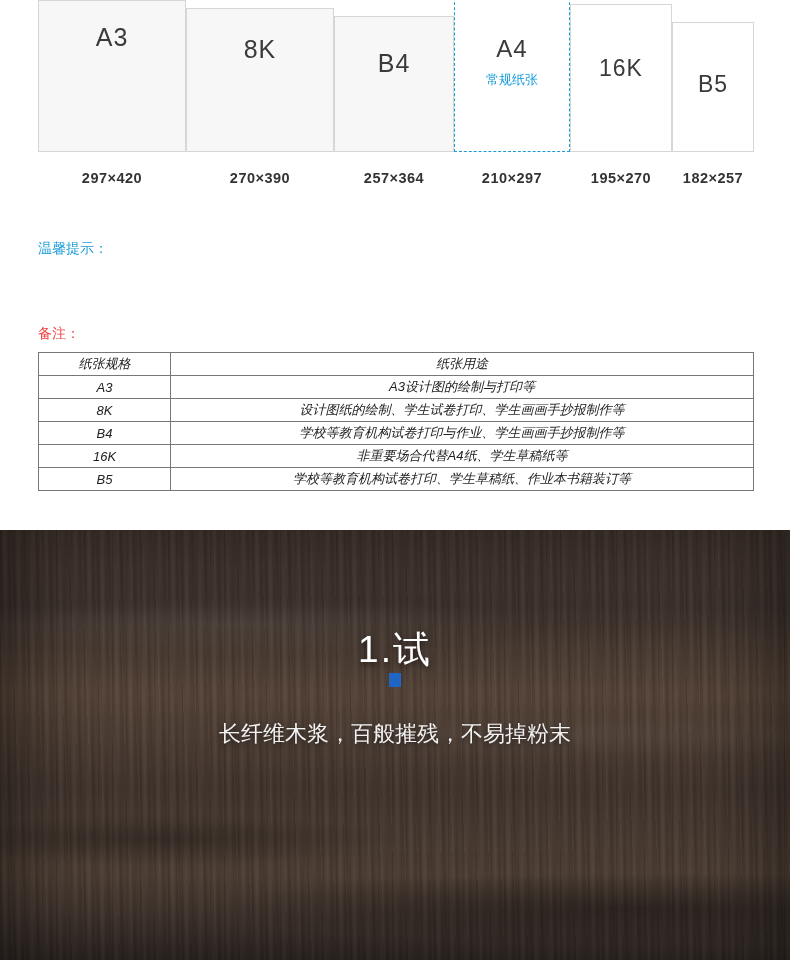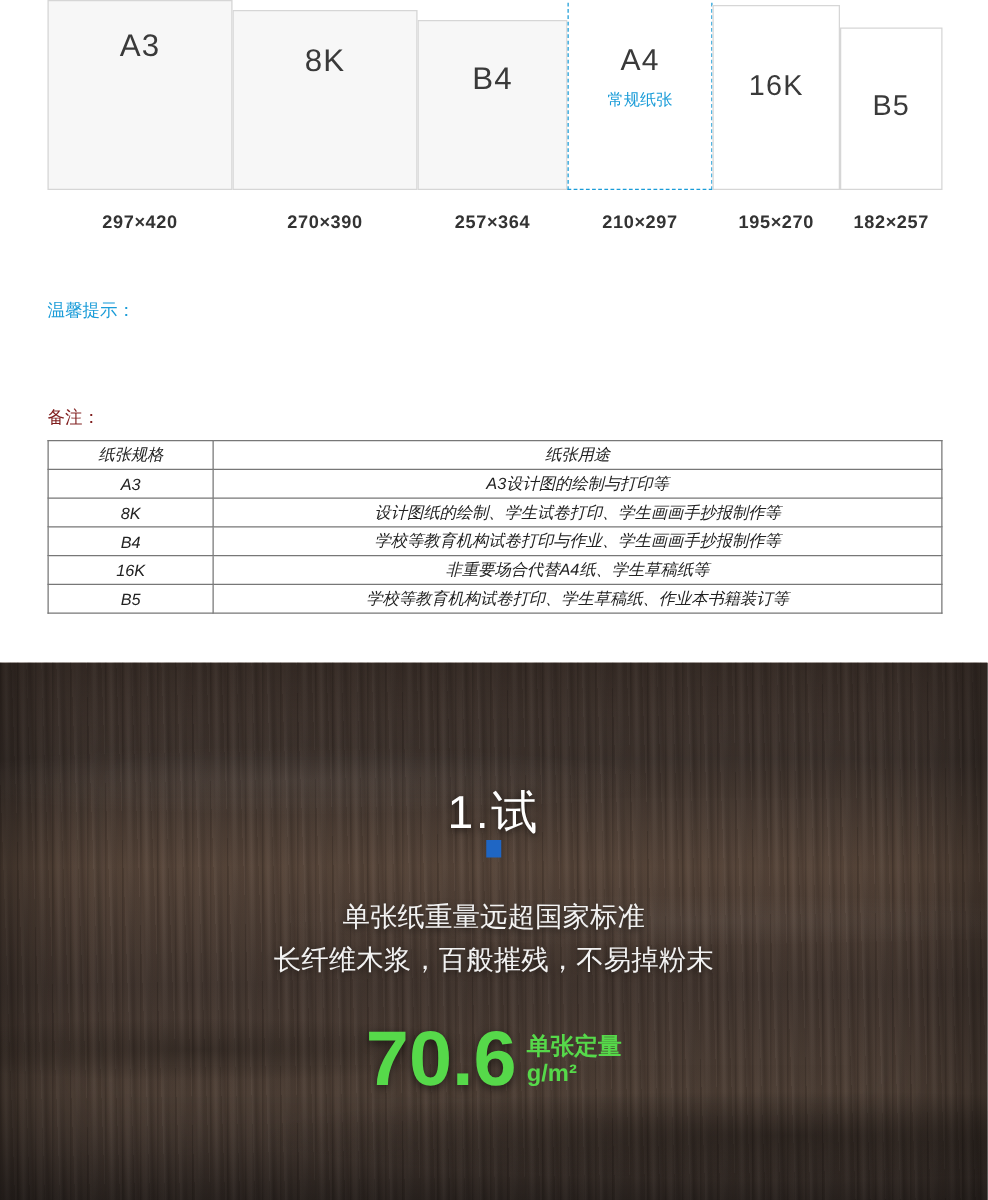--- a/index.html
+++ b/index.html
@@ -91,21 +91,21 @@
 
   
   .notes {
     position: absolute;
     left: 38px;
     top: 325px;
     width: 716px;
   }
   .notes-label {
     font-size: 14px;
-    color: #7f1d1d;
+    color: #ef4444;
     margin-bottom: 9px;
   }
   table.notes-table {
     border-collapse: collapse;
     width: 716px;
     table-layout: fixed;
     font-style: italic;
   }
   table.notes-table th,
   table.notes-table td {
@@ -317,24 +317,16 @@
 </div>
 
 <div class="wood">
   <div class="grain"></div>
   <div class="wood-content">
     <div class="w-num">1.试</div>
     <div class="w-head-wrap">
       <span class="w-head-underline"></span>
     </div>
     <div class="w-sub">
-      <div>单张纸重量远超国家标准</div>
       <div>长纤维木浆，百般摧残，不易掉粉末</div>
-    </div>
-    <div class="w-metric">
-      <span class="value">70.6</span>
-      <span class="labels">
-        <span class="lab">单张定量</span>
-        <span class="unit">g/m²</span>
-      </span>
     </div>
   </div>
 </div>
 
 </body></html>

